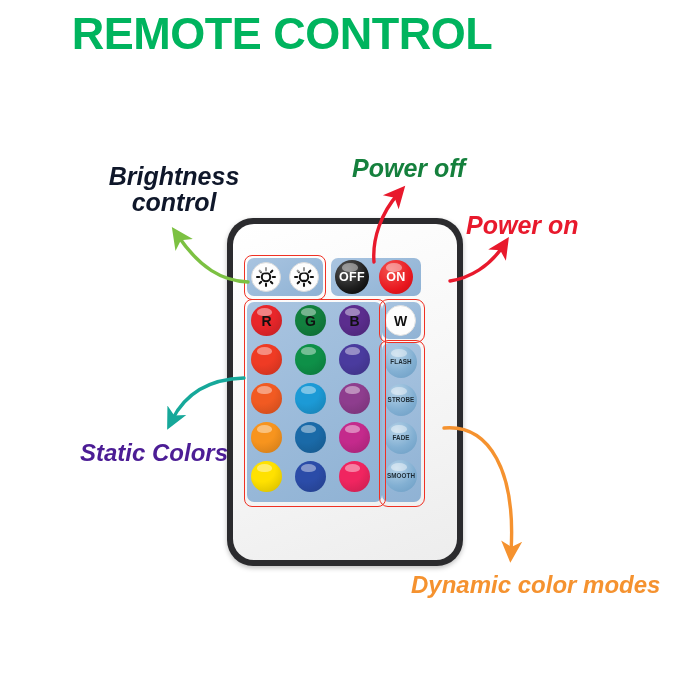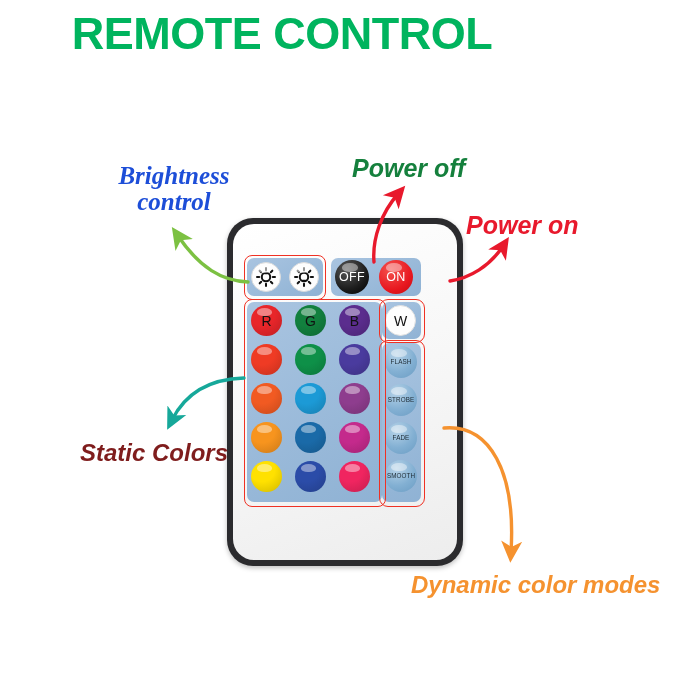--- a/index.html
+++ b/index.html
@@ -76,21 +76,21 @@
   #hl-modes      { left: 152px; top: 122px; width: 44px;  height: 165px; border-radius: 9px;}
 
   
   .btn {
     position: absolute;
     border-radius: 50%;
     box-sizing: border-box;
     display: flex;
     align-items: center;
     justify-content: center;
-    font-weight: normal;
+    font-weight: bold;
     line-height: 1;
   }
   .btn::after {
     content: "";
     position: absolute;
     left: 20%;
     top: 9%;
     width: 48%;
     height: 26%;
     border-radius: 50% 50% 45% 45%;
@@ -262,18 +262,18 @@
 
   <path d="M374,262 C372,238 382,212 398,194" fill="none" stroke="#e8192c" stroke-width="3.4" stroke-linecap="round" marker-end="url(#ah-red)"></path>
 
   <path d="M450,281 C470,278 490,266 503,246" fill="none" stroke="#e8192c" stroke-width="3.4" stroke-linecap="round" marker-end="url(#ah-red)"></path>
 
   <path d="M244,378 C210,379 186,392 172,420" fill="none" stroke="#16a89a" stroke-width="3.4" stroke-linecap="round" marker-end="url(#ah-teal)"></path>
 
   <path d="M444,428 C490,424 516,472 511,552" fill="none" stroke="#f5922f" stroke-width="3.4" stroke-linecap="round" marker-end="url(#ah-orange)"></path>
 </svg>
 
-<div class="anno" id="label-brightness" style="color: #1d4ed8; font-family: Liberation Serif, serif;">Brightness
+<div class="anno" id="label-brightness" style="color: #0f172a;">Brightness
 control</div>
 <div class="anno" id="label-power-off" style="color: #15803d;">Power off</div>
 <div class="anno" id="label-power-on" style="color: rgb(232, 25, 44);">Power on</div>
-<div class="anno" id="label-static" style="color: #7f1d1d;">Static Colors</div>
+<div class="anno" id="label-static" style="color: #4c1d95;">Static Colors</div>
 <div class="anno" id="label-dynamic" style="color: rgb(245, 146, 47);">Dynamic color modes</div>
 
 </body></html>

